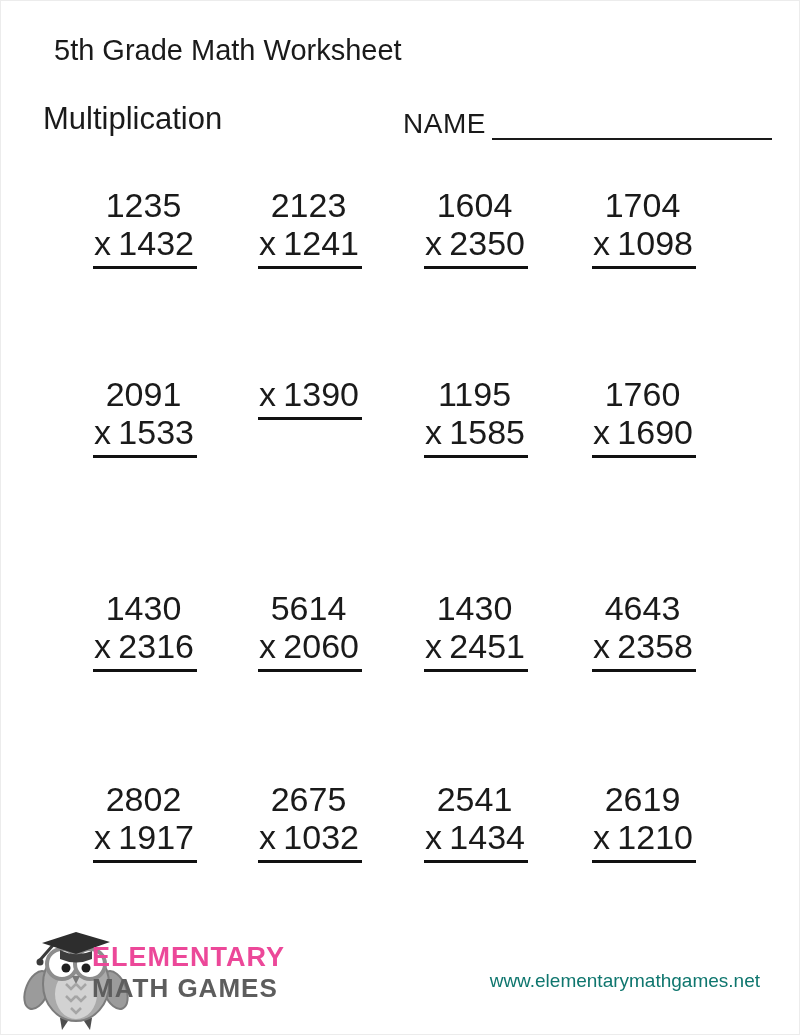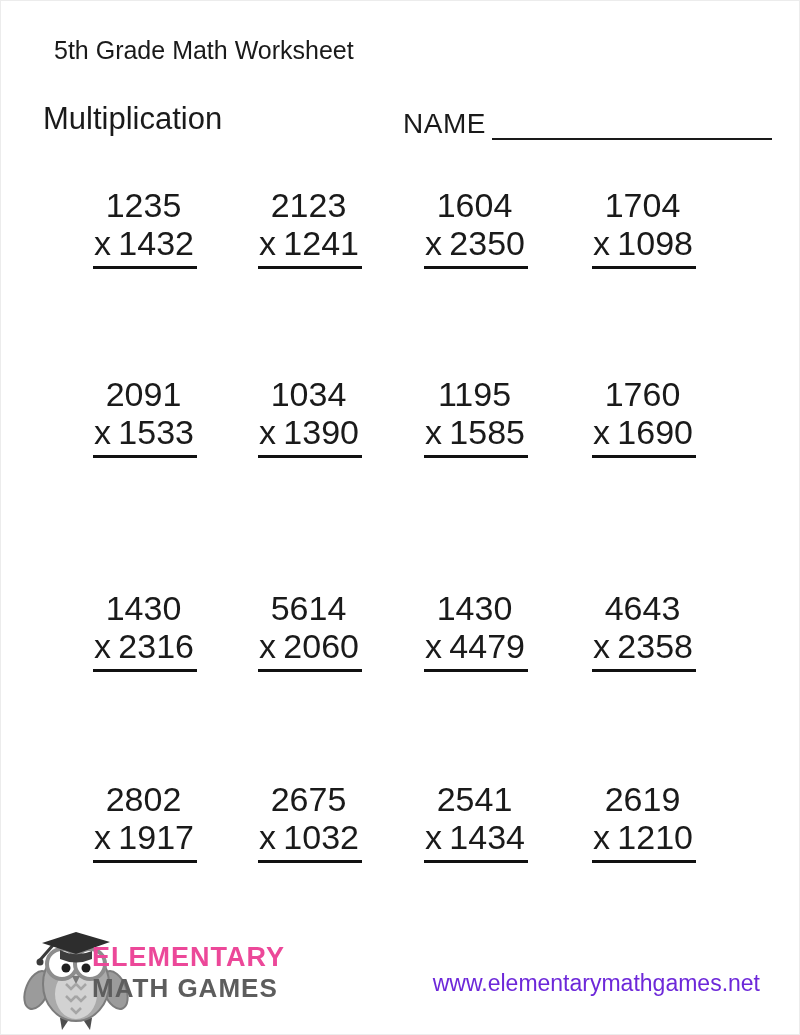--- a/index.html
+++ b/index.html
@@ -14,21 +14,21 @@
     background: #ffffff;
     font-family: "Liberation Sans", sans-serif;
     color: #1a1a1a;
     overflow: hidden;
     box-shadow: inset 0 0 0 1px #ececec;
   }
   .page-title {
     position: absolute;
     left: 54px;
     top: 30px;
-    font-size: 25px;
+    font-size: 29px;
     line-height: 40px;
     color: #1a1a1a;
   }
   .subtitle {
     position: absolute;
     left: 43px;
     top: 100px;
     font-size: 31px;
     line-height: 38px;
     color: #1a1a1a;
@@ -107,22 +107,22 @@
     color: #ec4899;
   }
   .logo-line2 {
     font-size: 26px;
     color: #5d5d5d;
   }
   .website {
     position: absolute;
     right: 40px;
     top: 970px;
-    font-size: 23px;
-    color: #6d28d9;
+    font-size: 19px;
+    color: #0f766e;
   }
 </style>
 </head>
 <body>
 
 <div class="page">
 
   <div class="page-title">5th Grade Math Worksheet</div>
   <div class="subtitle">Multiplication</div>
 
@@ -169,21 +169,20 @@
   <div class="prow r2">
     <div class="problem c1">
       <div class="top">2091</div>
       <div class="bot">
         <span>x</span>
         <span>1533</span>
       </div>
       <div class="answer-line"></div>
     </div>
     <div class="problem c2">
-      <div class="top">1034</div>
       <div class="bot">
         <span>x</span>
         <span>1390</span>
       </div>
       <div class="answer-line"></div>
     </div>
     <div class="problem c3">
       <div class="top">1195</div>
       <div class="bot">
         <span>x</span>
@@ -215,21 +214,21 @@
       <div class="bot">
         <span>x</span>
         <span>2060</span>
       </div>
       <div class="answer-line"></div>
     </div>
     <div class="problem c3">
       <div class="top">1430</div>
       <div class="bot">
         <span>x</span>
-        <span>4479</span>
+        <span>2451</span>
       </div>
       <div class="answer-line"></div>
     </div>
     <div class="problem c4">
       <div class="top">4643</div>
       <div class="bot">
         <span>x</span>
         <span>2358</span>
       </div>
       <div class="answer-line"></div>

